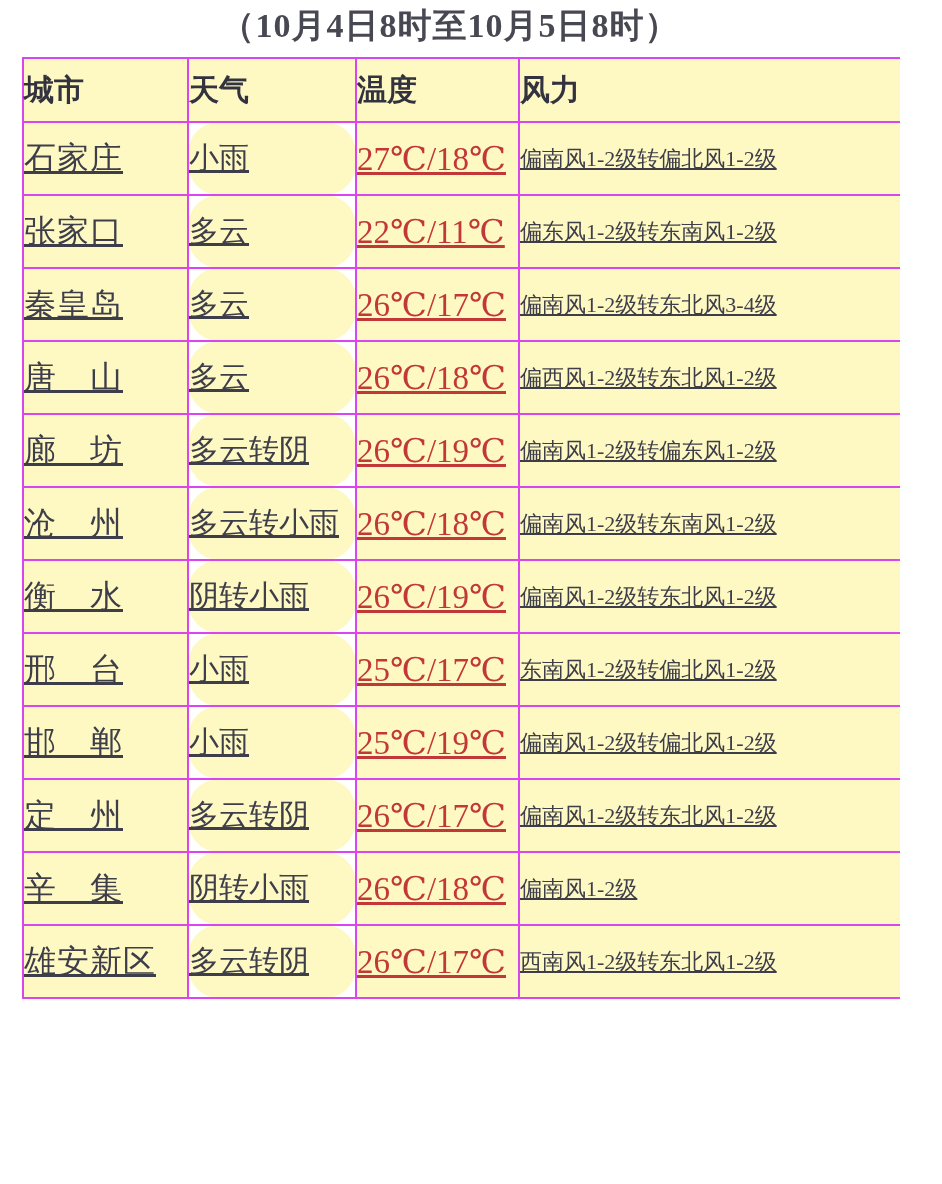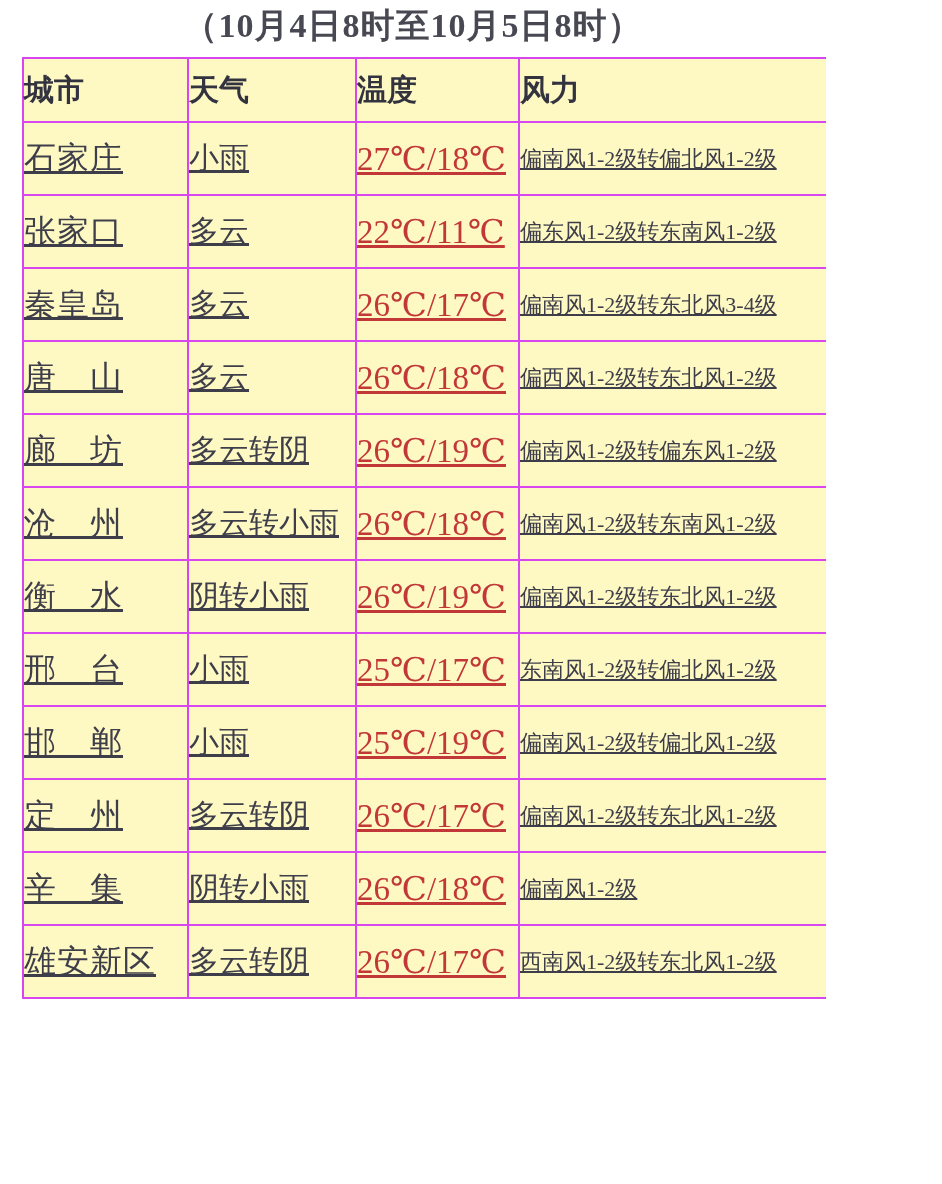--- a/index.html
+++ b/index.html
@@ -1,19 +1,19 @@
 <!DOCTYPE html>
 <html><head>
 <meta charset="utf-8">
 <style>
   * { margin: 0; padding: 0; box-sizing: border-box; }
   html, body { background: #ffffff; }
   .page {
     position: relative;
-    width: 826px;
+    width: 900px;
     height: 1184px;
     background: #ffffff;
     font-family: "Liberation Serif", "DejaVu Serif", serif;
     color: #3e3e4a;
     overflow: hidden;
   }
   .title {
     text-align: center;
     padding-top: 3px;
     font-size: 34px;
@@ -38,21 +38,21 @@
   col.c-temp    { width: 163px; }
   col.c-wind    { width: 402px; }
   tr.header-row th {
     height: 64px;
     font-size: 30px;
     font-weight: 700;
     color: #333340;
   }
   tr.body-row td { height: 73px; text-decoration: underline; }
   td.city-cell    { font-size: 32px; letter-spacing: 1px; }
-  td.weather-cell { font-size: 30px; }
+  td.weather-cell { font-size: 30px; border-radius: 31px; }
   td.temp-cell    { font-size: 33px; color: #c23737; }
   td.wind-cell    { font-size: 22px; }
 </style>
 </head>
 <body>
 
 <div class="page">
 
   <div class="title">（10月4日8时至10月5日8时）</div>
 

